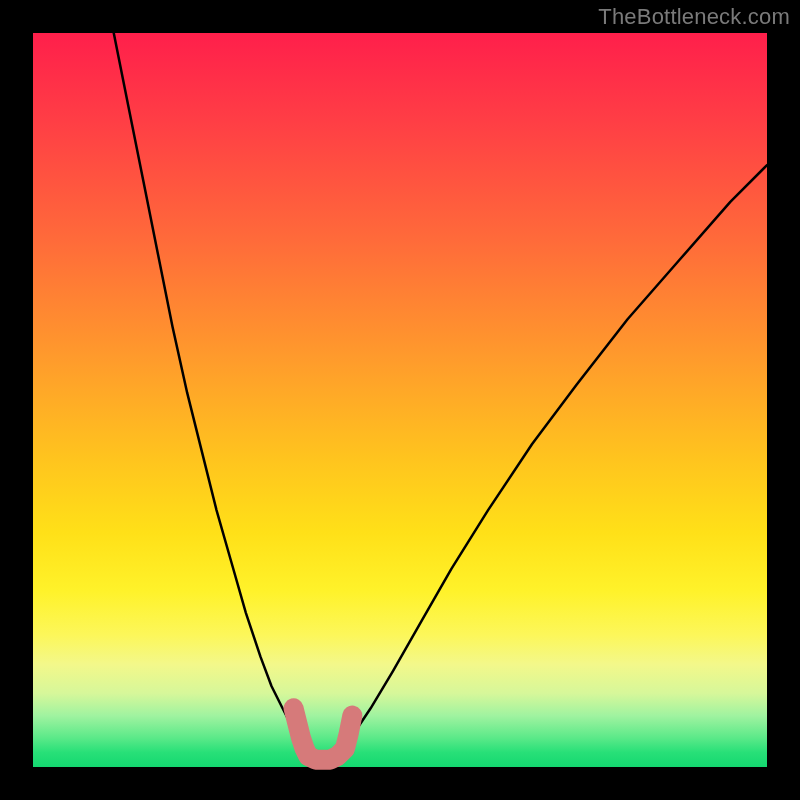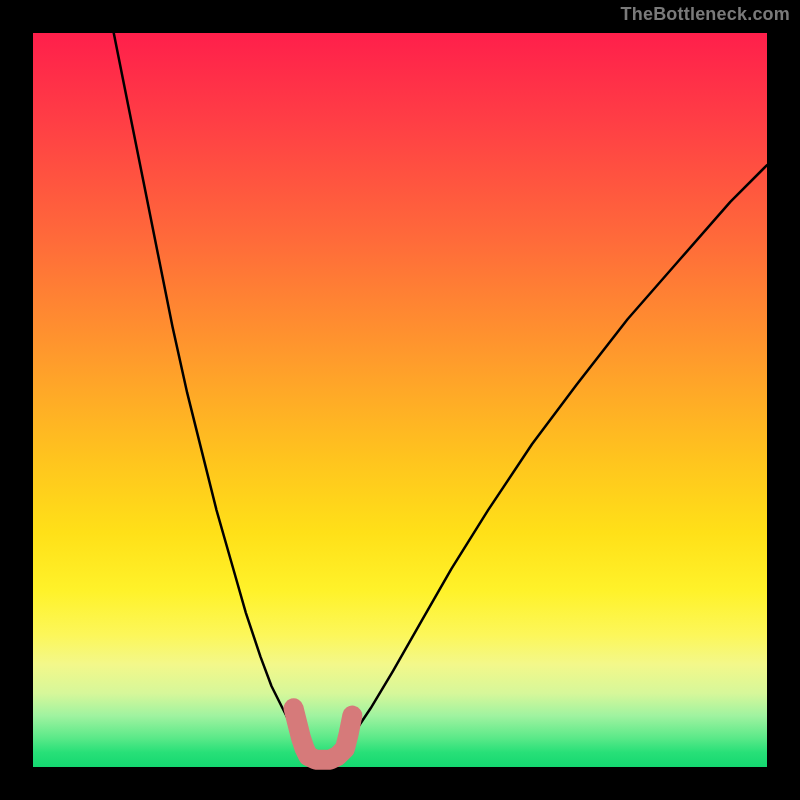--- a/index.html
+++ b/index.html
@@ -40,22 +40,22 @@
       #5ce989 96%,
       #28e078 98%,
       #14d870 100%
     );
   }
   .watermark {
     position: absolute;
     top: 4px;
     right: 10px;
     color: #7a7a7a;
-    font-size: 18px;
-    font-weight: 700;
+    font-size: 22px;
+    font-weight: 400;
     letter-spacing: 0.2px;
     z-index: 20;
   }
   svg.curves {
     position: absolute;
     left: 0;
     top: 0;
     width: 734px;
     height: 734px;
     overflow: visible;

